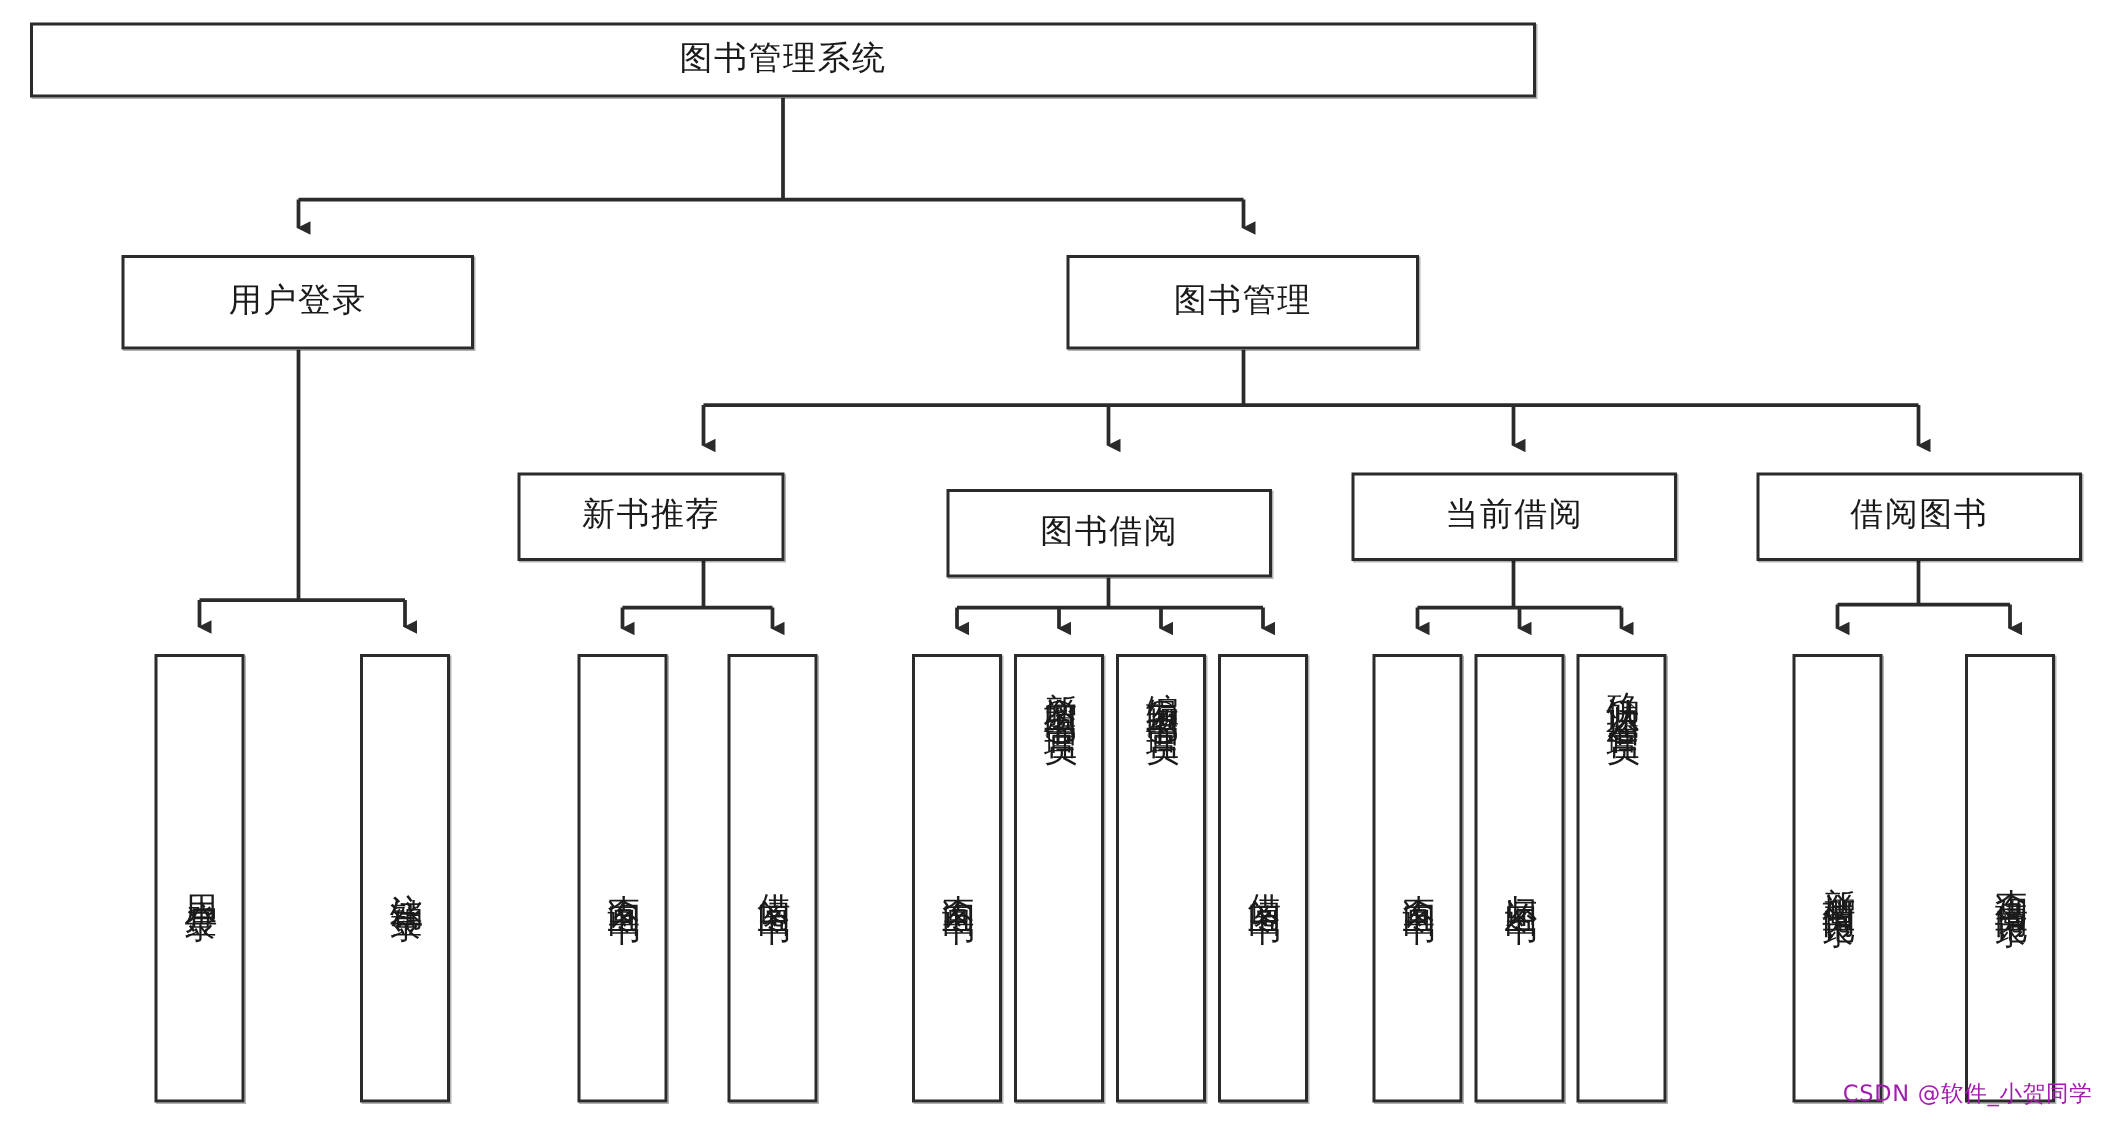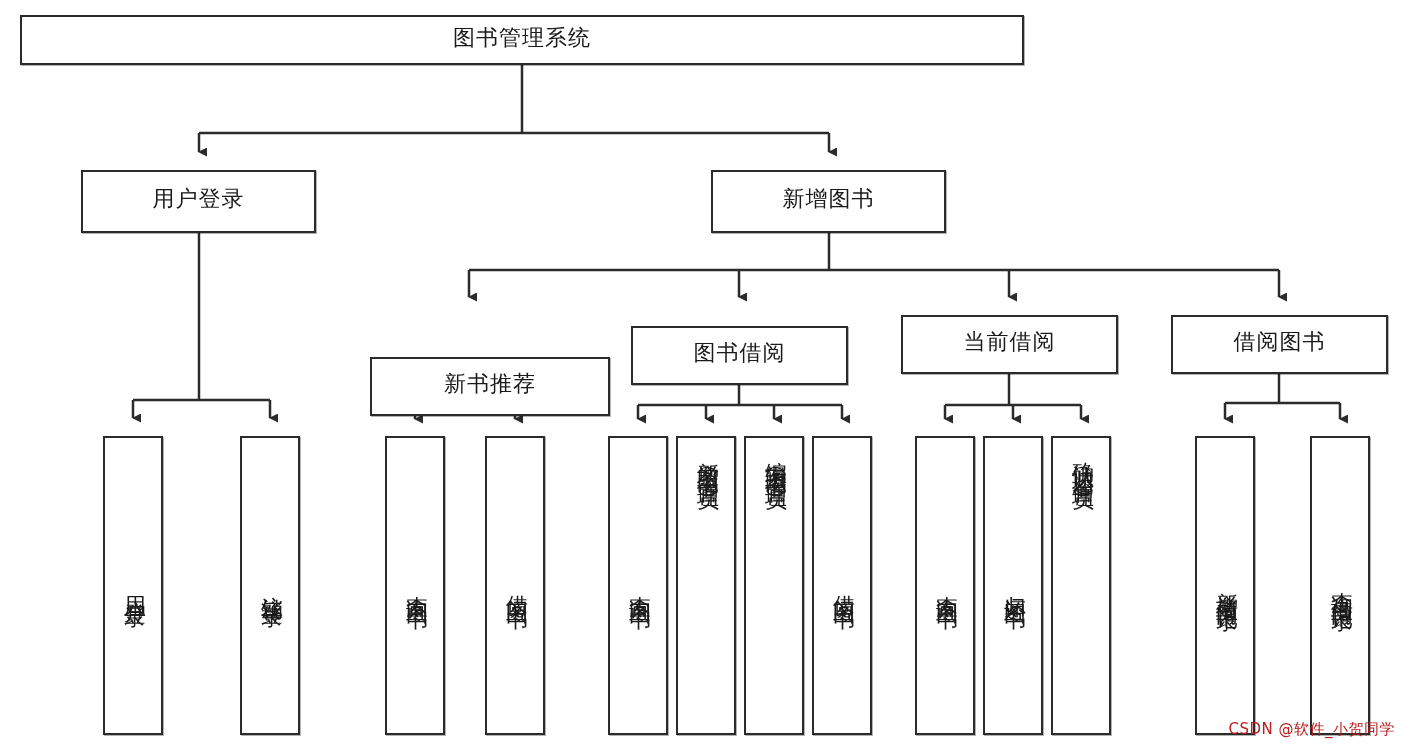--- a/index.html
+++ b/index.html
@@ -29,21 +29,20 @@
   .node {
     position: absolute;
     box-sizing: border-box;
     background: #ffffff;
     border: 2px solid #2b2b2b;
     box-shadow: 1px 1px 0 rgba(0,0,0,0.30);
     display: flex;
     align-items: center;
     justify-content: center;
     color: #1a1a1a;
-    font-family: Liberation Mono, monospace;
   }
   .node .label-h {
     font-size: 22px;
     line-height: 1.2;
     letter-spacing: 1px;
     white-space: nowrap;
   }
   .node.leaf {
     align-items: flex-start;
     justify-content: center;
@@ -60,21 +59,21 @@
   }
   .node.leaf.pad-mid {
     align-items: center;
     padding-top: 0;
   }
   .watermark {
     position: absolute;
     right: 10px;
     bottom: 8px;
     font-size: 15px;
-    color: #b91c1c;
+    color: #a21caf;
     white-space: nowrap;
     letter-spacing: 0.5px;
   }
 </style>
 </head>
 <body>
 
 <div id="diagram-root">
 
   <svg class="wires" viewBox="0 0 1405 747" xmlns="http://www.w3.org/2000/svg">
@@ -128,24 +127,24 @@
   </svg>
 
   <div class="node" style="left:20px; top:15px; width:1004px; height:50px;">
     <span class="label-h">图书管理系统</span>
   </div>
 
   <div class="node" style="left:81px; top:170px; width:235px; height:63px;">
     <span class="label-h">用户登录</span>
   </div>
   <div class="node" style="left:711px; top:170px; width:235px; height:63px;">
-    <span class="label-h">新增图书</span>
-  </div>
-
-  <div class="node" style="left:370px; top:315px; width:240px; height:59px;margin-top:42px;">
+    <span class="label-h">图书管理</span>
+  </div>
+
+  <div class="node" style="left:345px; top:315px; width:178px; height:59px;">
     <span class="label-h">新书推荐</span>
   </div>
   <div class="node" style="left:631px; top:326px; width:217px; height:59px;">
     <span class="label-h">图书借阅</span>
   </div>
   <div class="node" style="left:901px; top:315px; width:217px; height:59px;align-items:center;">
     <span class="label-h">当前借阅</span>
   </div>
   <div class="node" style="left:1171px; top:315px; width:217px; height:59px;">
     <span class="label-h">借阅图书</span>

